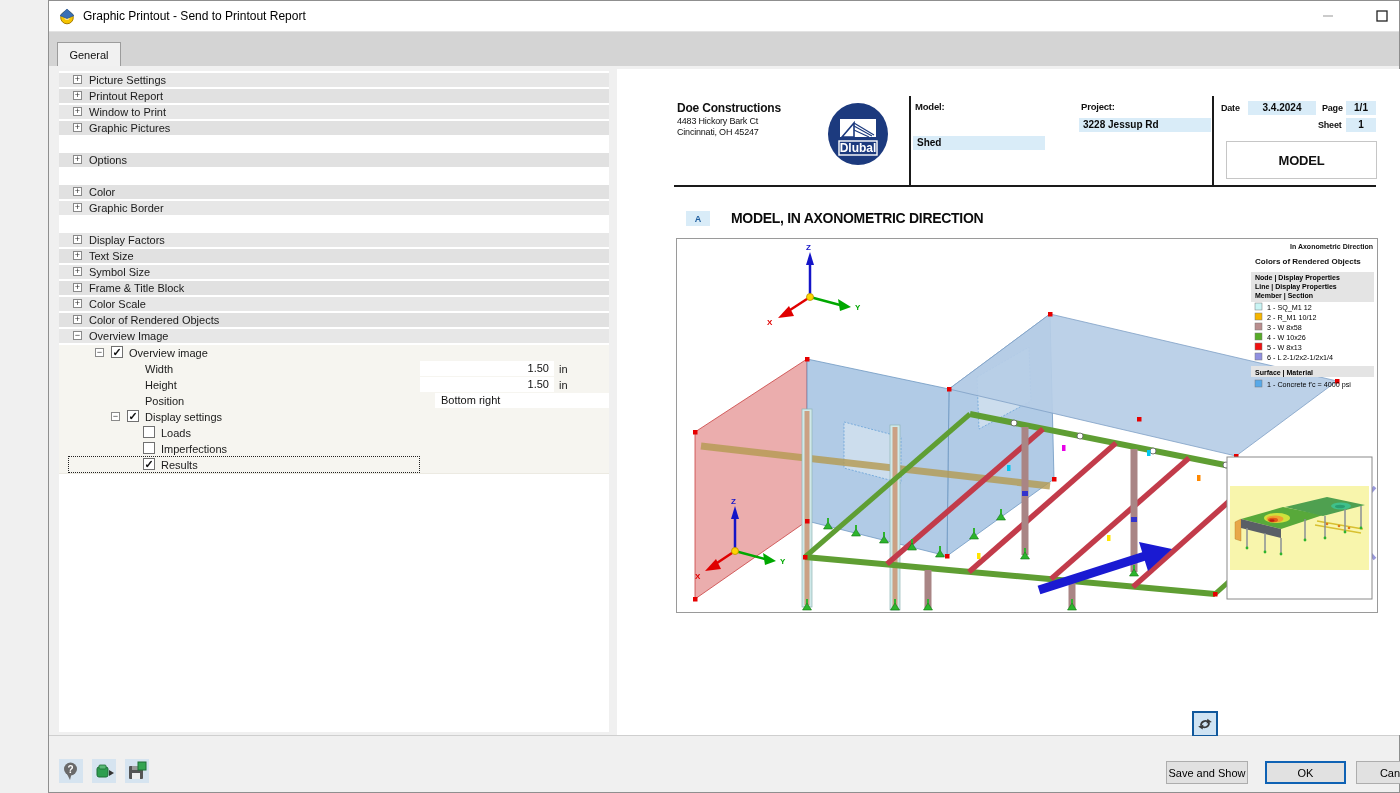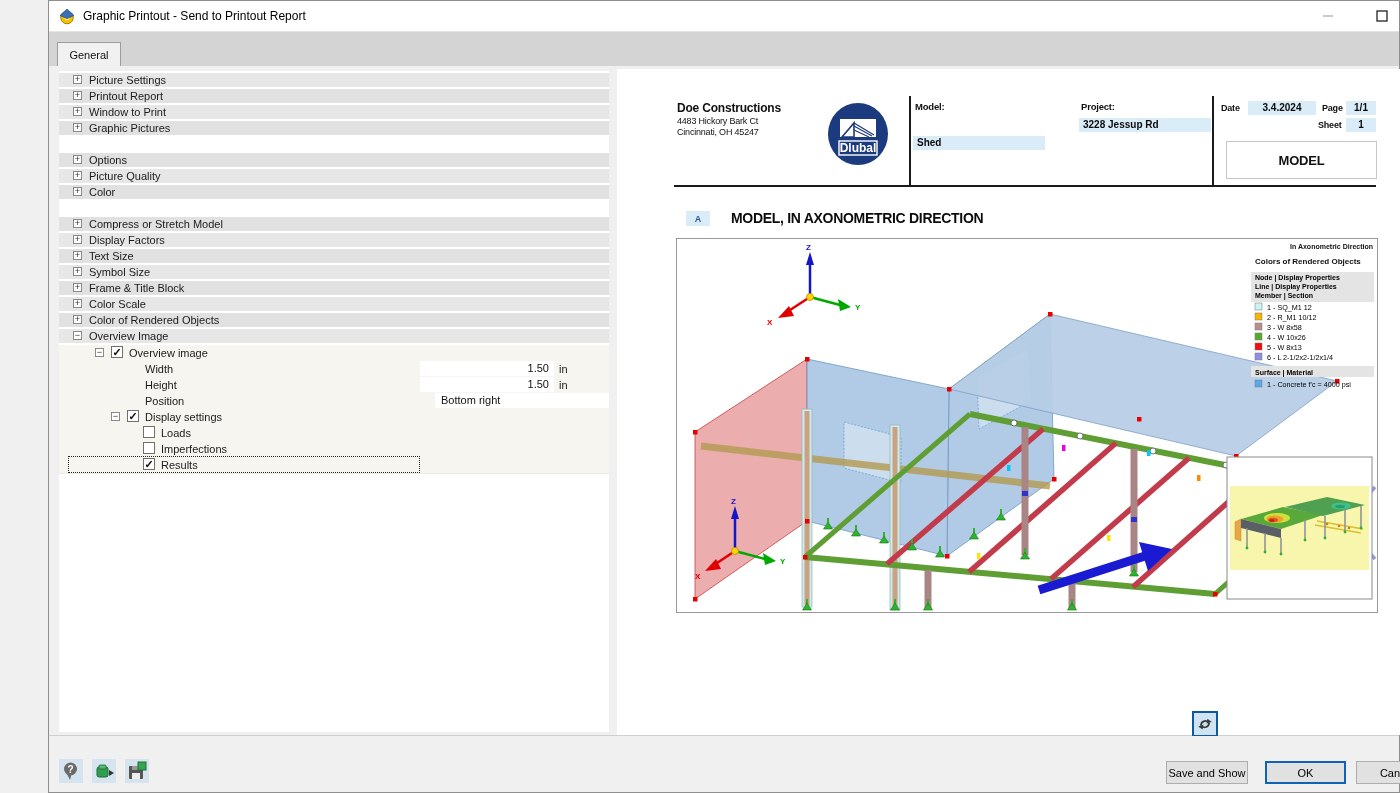--- a/index.html
+++ b/index.html
@@ -124,34 +124,29 @@
       <div class="trow alt" style="top:50px">
           <div class="bar"></div>
           <span class="exp plus" style="left:14px"></span>
           <span class="tlabel" style="left:30px">Graphic Pictures</span>
         </div>
       <div class="trow alt" style="top:82px">
           <div class="bar"></div>
           <span class="exp plus" style="left:14px"></span>
           <span class="tlabel" style="left:30px">Options</span>
         </div>
-      <div class="trow" style="top:98px">
-          <div class="bar"></div>
-          <span class="exp plus" style="left:14px"></span>
-          <span class="tlabel" style="left:30px">Picture Quality</span>
-        </div>
       <div class="trow alt" style="top:114px">
           <div class="bar"></div>
           <span class="exp plus" style="left:14px"></span>
           <span class="tlabel" style="left:30px">Color</span>
         </div>
-      <div class="trow alt" style="top:146px">
-          <div class="bar"></div>
-          <span class="exp plus" style="left:14px"></span>
-          <span class="tlabel" style="left:30px">Compress or Stretch Model</span>
+      <div class="trow" style="top:130px">
+          <div class="bar"></div>
+          <span class="exp plus" style="left:14px"></span>
+          <span class="tlabel" style="left:30px">Graphic Border</span>
         </div>
       <div class="trow" style="top:162px">
           <div class="bar"></div>
           <span class="exp plus" style="left:14px"></span>
           <span class="tlabel" style="left:30px">Display Factors</span>
         </div>
       <div class="trow alt" style="top:178px">
           <div class="bar"></div>
           <span class="exp plus" style="left:14px"></span>
           <span class="tlabel" style="left:30px">Text Size</span>

